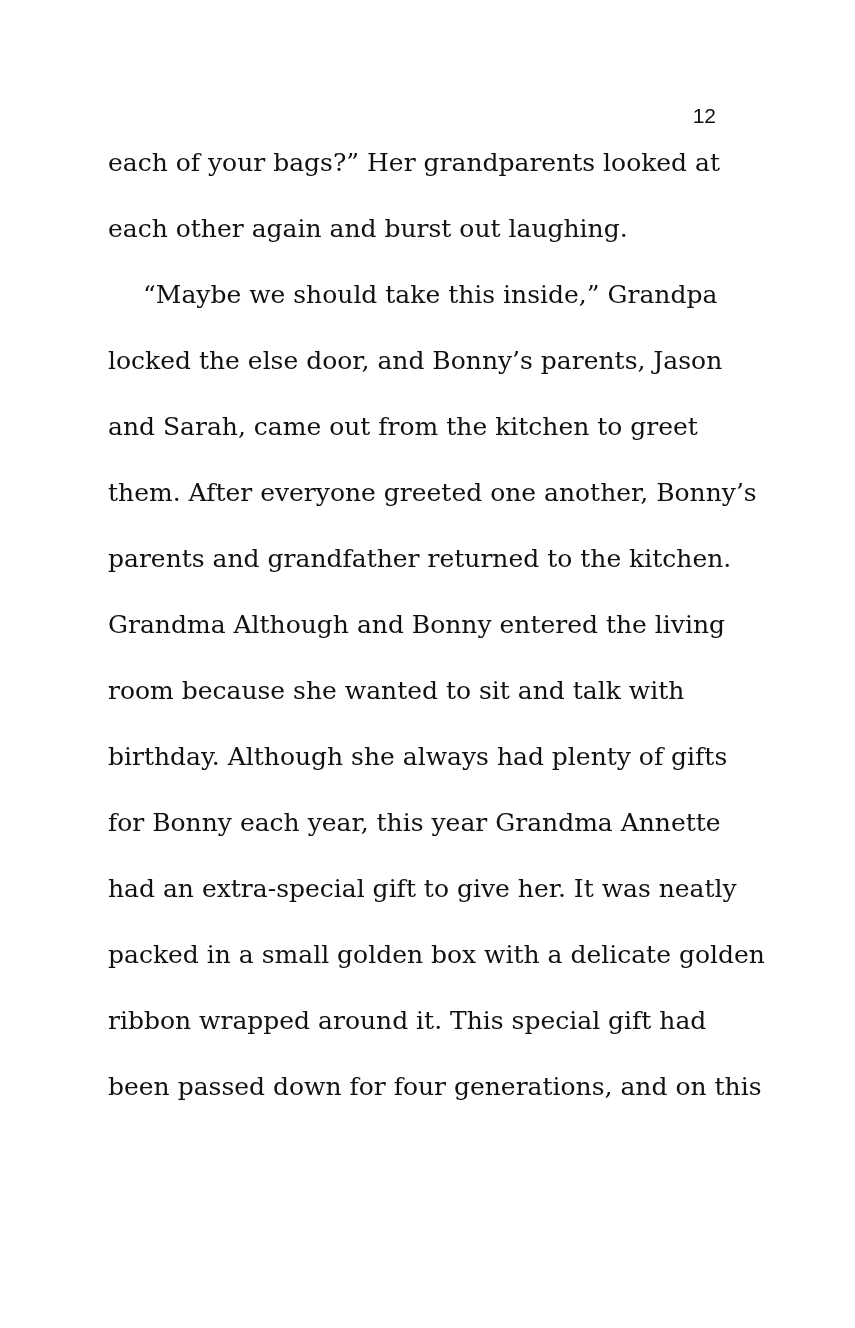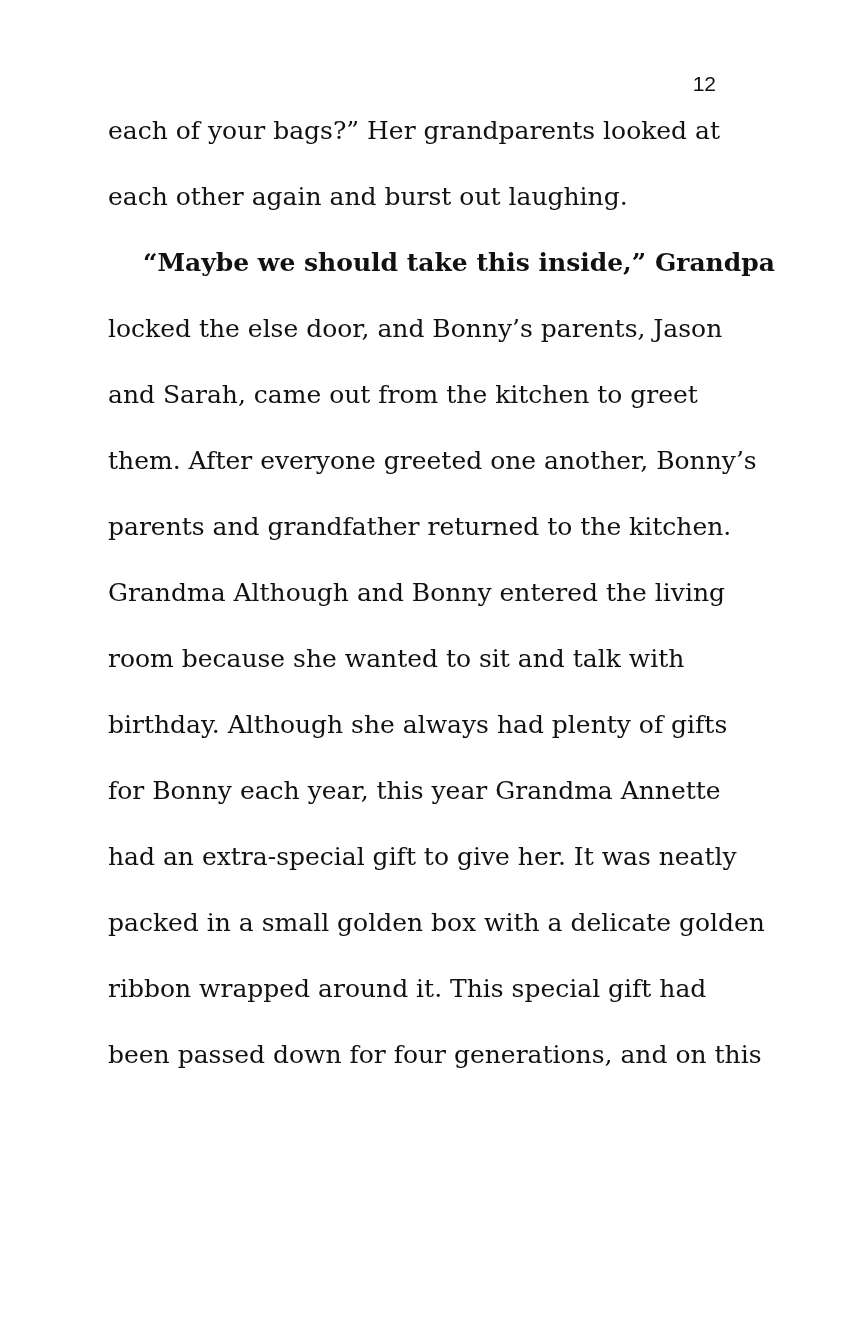--- a/index.html
+++ b/index.html
@@ -12,21 +12,21 @@
       background: #ffffff;
       overflow: hidden;
     }
     .page {
       position: relative;
       width: 855px;
       height: 1328px;
       background: #ffffff;
     }
     .page-number {
-      margin-top: 70px;
+      margin-top: 102px;
       padding-right: 139px;
       text-align: right;
       font-family: "Liberation Sans", sans-serif;
       font-size: 21px;
       line-height: 28px;
       color: #111111;
     }
     .text-block {
       padding-left: 108px;
       padding-right: 100px;
@@ -34,21 +34,20 @@
       font-size: 25px;
       line-height: 66px;
       color: #111111;
       letter-spacing: 0px;
     }
     .line {
       white-space: nowrap;
     }
     .line.indent {
       padding-left: 35px;
-      font-weight: bold;
     }
   </style>
 </head>
 <body>
 
 <div class="page">
 
   <div class="page-number">12</div>
 
   <div class="text-block">

